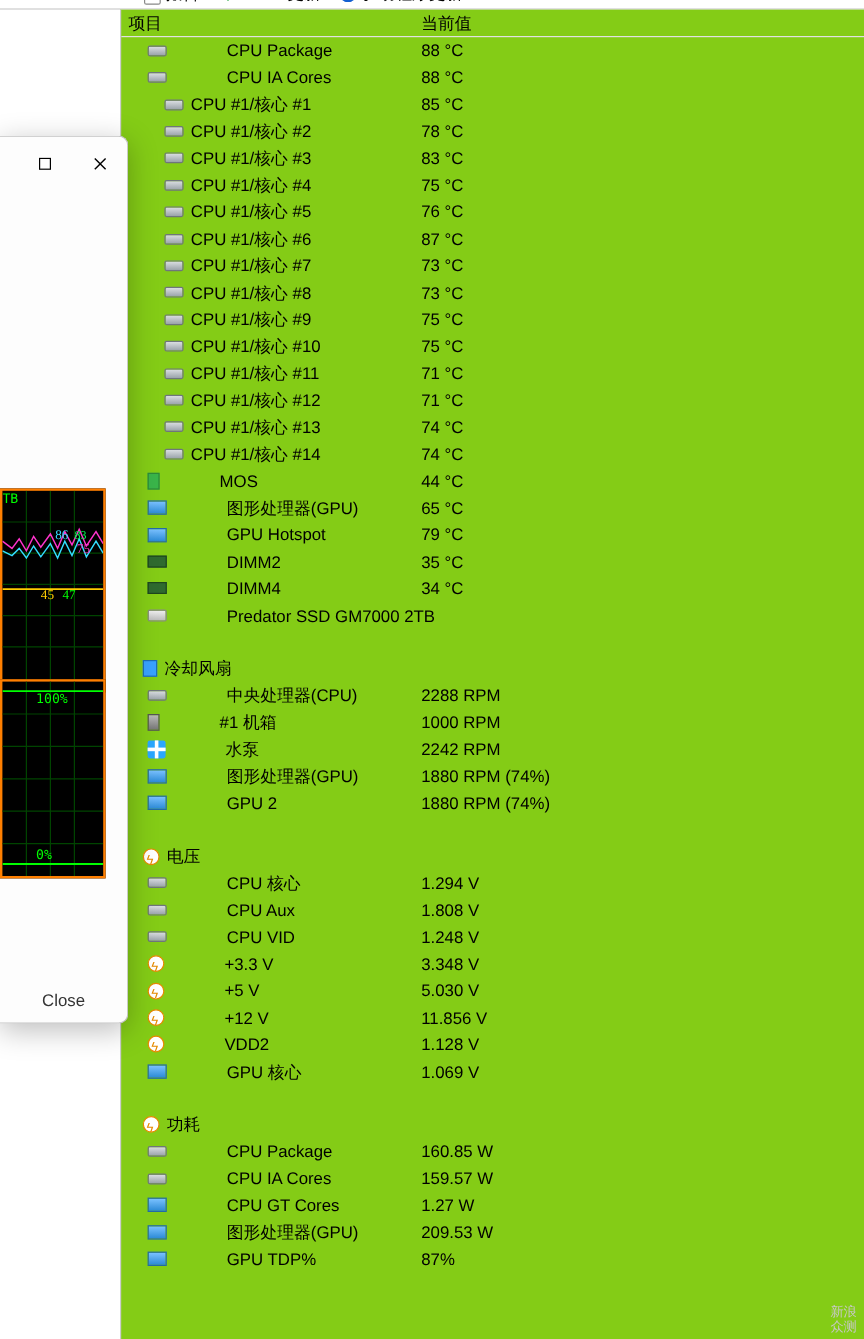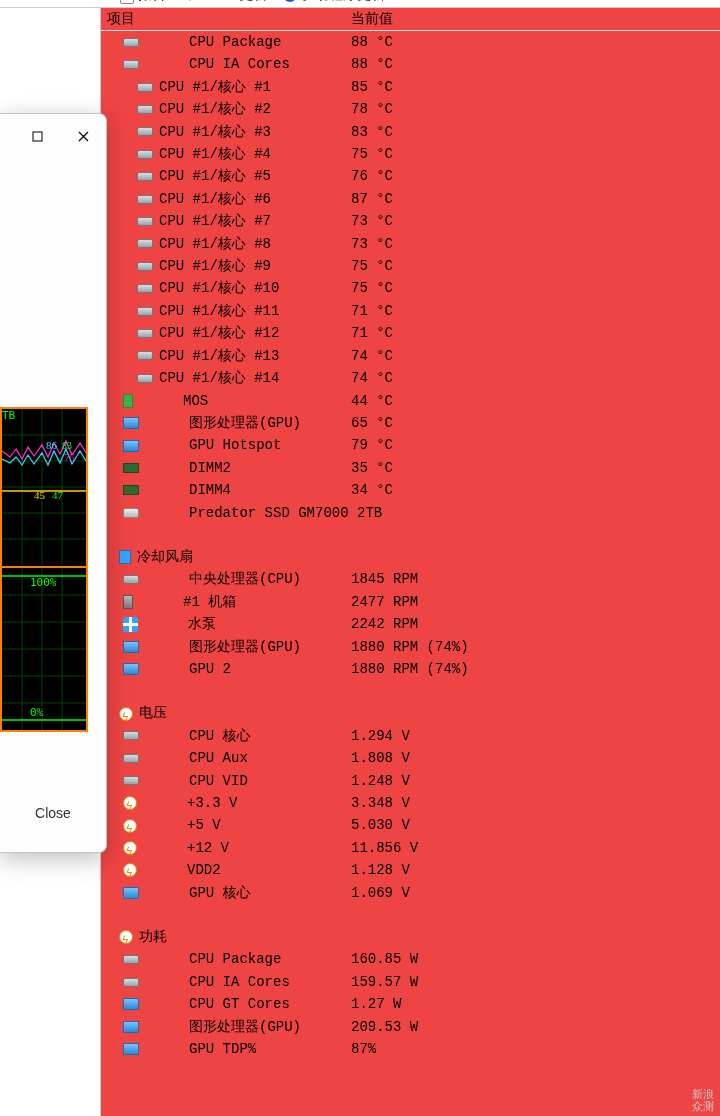--- a/index.html
+++ b/index.html
@@ -45,24 +45,23 @@
     display: inline-block;
   }
 
   
   .table-wrap {
     position: absolute;
     top: 8px;
     left: 100px;
     right: 0;
     bottom: 0;
-    background: #ef4444;
+    background: #84cc16;
     border-left: 1px solid #ccc;
     overflow: hidden;
-    font-family: Liberation Mono, monospace;
   }
   .table-header,
   .row {
     display: flex;
     line-height: 22.4px;
     white-space: nowrap;
   }
   .table-header {
     height: 23px;
     line-height: 23px;
@@ -201,21 +200,21 @@
   .graph svg { display:block; }
   .graph1 { top: 248px; height: 170px; margin-top: 45px; }
   .graph2 { top: 452px; height: 166px; }
   .g-label {
     font-family: Consolas, monospace;
     font-size: 11px;
     fill: #00ff00;
   }
   .close-btn {
     position: absolute;
-    bottom: 24px;
+    bottom: 4px;
     left: 18px; right: 18px;
     height: 30px;
     text-align: center;
     line-height: 30px;
     font-size: 14px;
     color: #333;
   }
 
   
   .watermark {
@@ -412,28 +411,28 @@
           <span class="ico ico-fanclip"></span>
           <span>冷却风扇</span>
         </div>
         <div class="col-val"></div>
       </div>
       <div class="row indent-1">
         <div class="col-name">
           <span class="ico ico-chip"></span>
           <span>中央处理器(CPU)</span>
         </div>
-        <div class="col-val">1845 RPM</div>
+        <div class="col-val">2288 RPM</div>
       </div>
       <div class="row indent-1">
         <div class="col-name">
           <span class="ico ico-case"></span>
           <span>#1 机箱</span>
         </div>
-        <div class="col-val">2477 RPM</div>
+        <div class="col-val">1000 RPM</div>
       </div>
       <div class="row indent-1">
         <div class="col-name">
           <span class="ico ico-pump"></span>
           <span>水泵</span>
         </div>
         <div class="col-val">2242 RPM</div>
       </div>
       <div class="row indent-1">
         <div class="col-name">

